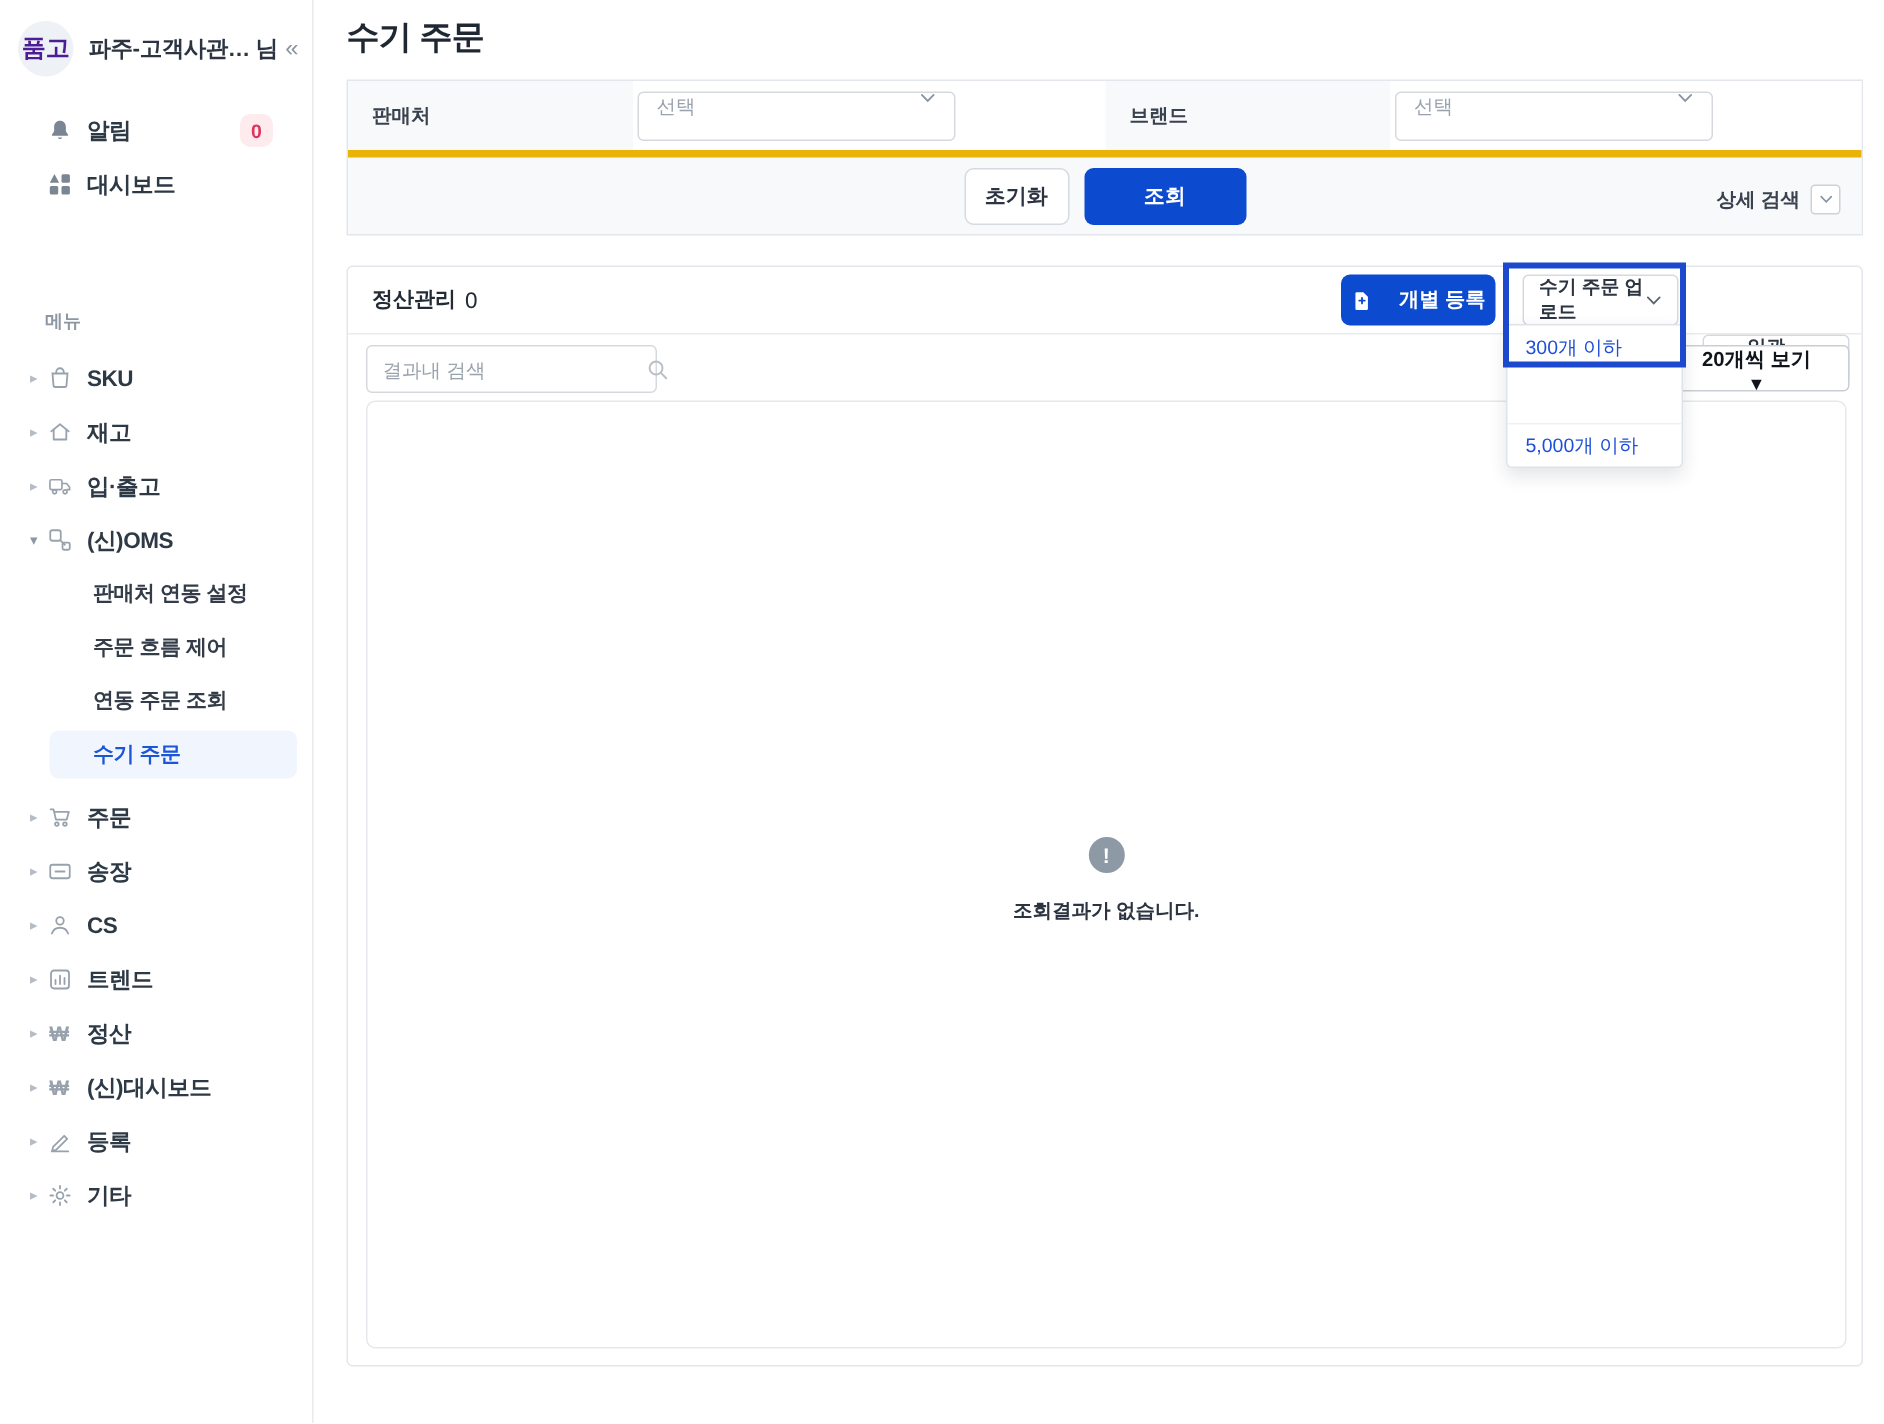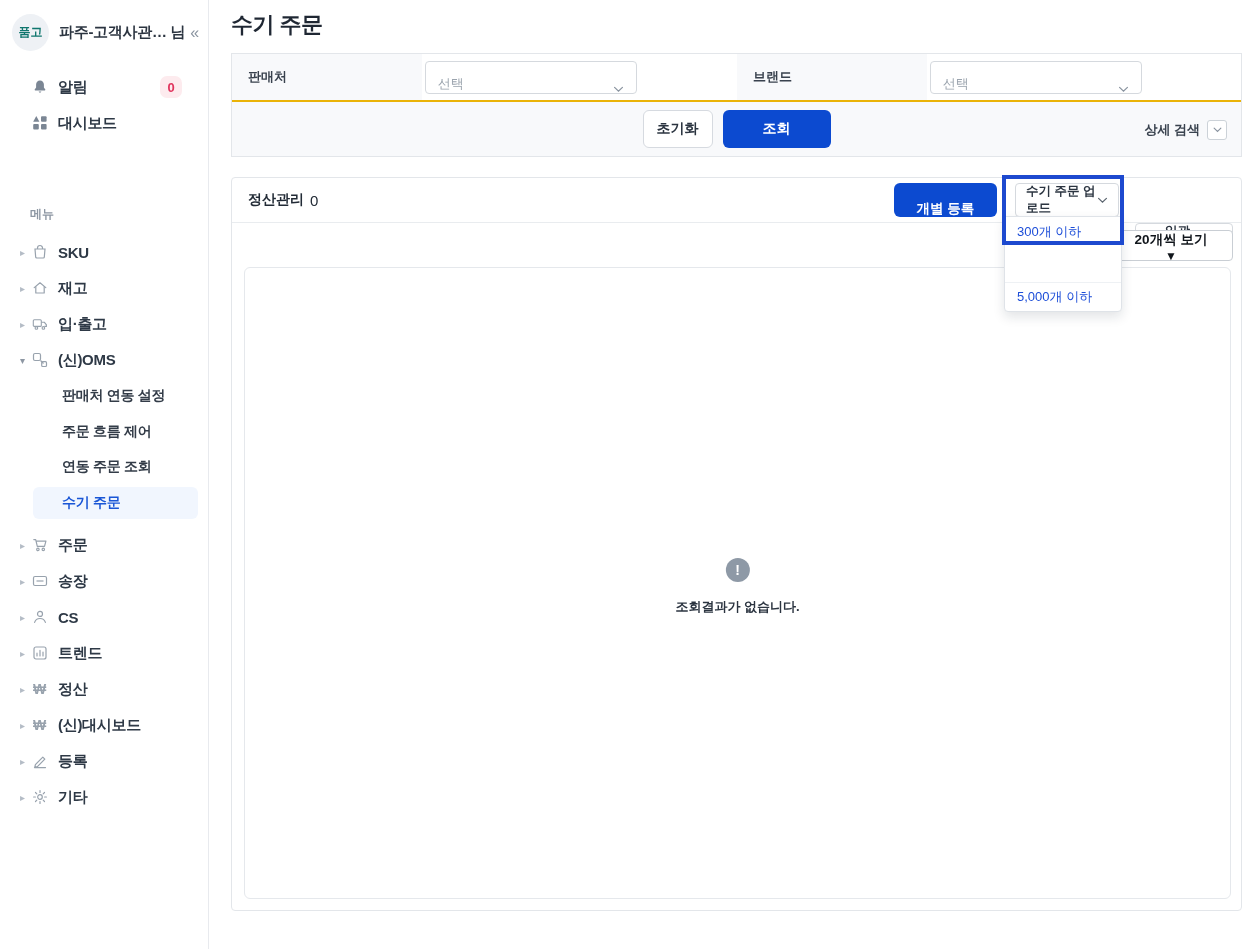--- a/index.html
+++ b/index.html
@@ -2,21 +2,21 @@
 <html><head>
 <meta charset="utf-8">
 <style>
   * { margin:0; padding:0; box-sizing:border-box; }
   body { background:#fff; font-family:"Liberation Sans","DejaVu Sans",sans-serif; }
   .screen { position:relative; width:1256px; height:949px; background:#fff; overflow:hidden; }
 
   
   .sidebar { position:absolute; left:0; top:0; width:209px; height:949px; background:#fff; border-right:1px solid #e8eaee; }
   .side-header { position:absolute; left:12px; top:14px; display:flex; align-items:center; }
-  .avatar { width:37px; height:37px; border-radius:50%; background:#eef1f5; color:#0f766e; font-size:12px; font-weight:700; display:flex; align-items:center; justify-content:center; }
+  .avatar { width:37px; height:37px; border-radius:50%; background:#eef1f5; color:#4c1d95; font-size:16px; font-weight:700; display:flex; align-items:center; justify-content:center; }
   .user-name { margin-left:10px; font-size:15px; font-weight:700; color:#2b3440; letter-spacing:-0.3px; }
   .collapse { margin-left:5px; font-size:16px; color:#8a94a0; cursor:pointer; }
 
   .srow { position:absolute; left:0; width:209px; height:24px; display:flex; align-items:center; cursor:pointer; }
   .caret { width:11px; margin-left:17px; font-size:10px; color:#b4bcc6; flex:0 0 auto; text-align:center; }
   .caret.open { color:#8d97a3; }
   .sicon { width:17px; height:17px; margin-left:3px; display:flex; align-items:center; justify-content:center; flex:0 0 auto; }
   .sicon svg { width:16px; height:16px; }
   .wchar { font-size:14px; color:#98a2ad; font-weight:700; line-height:1; }
   .slabel { margin-left:10px; font-size:15px; font-weight:700; color:#2e3946; letter-spacing:-0.3px; white-space:nowrap; }
@@ -28,34 +28,34 @@
   .badge { position:absolute; right:27px; top:1px; min-width:22px; height:22px; border-radius:7px; background:#fdebee; color:#e0335c; font-size:13px; font-weight:700; display:flex; align-items:center; justify-content:center; }
 
   
   .page-title { position:absolute; left:231px; top:10px; font-size:22px; font-weight:600; color:#1f2733; letter-spacing:-0.5px; }
 
   .filter-table { position:absolute; left:231px; top:53px; width:1011px; border:1px solid #e3e6ea; background:#fff; }
   .frow1 { display:flex; height:46px; }
   .flabel { width:190px; background:#f8f9fb; display:flex; align-items:center; padding-left:16px; font-size:13px; font-weight:700; color:#39424e; }
   .ffield { width:316px; background:#fff; display:flex; align-items:center; }
   .ffield.last { width:315px; }
-  .fselect { margin-left:3px; width:212px; height:33px; border:1px solid #d5d9de; border-radius:4px; background:#fff; display:flex; align-items:flex-end; justify-content:space-between; padding:0 12px; font-size:13px; color:#9aa3ad; cursor:pointer; }
+  .fselect { margin-left:3px; width:212px; height:33px; border:1px solid #d5d9de; border-radius:4px; background:#fff; display:flex; align-items:flex-start; justify-content:space-between; padding:0 12px; font-size:13px; color:#9aa3ad; cursor:pointer; }
   .chev svg { width:11px; height:7px; display:block; }
-  .frow2 { position:relative; height:56px; background:#f8f9fb; border-top:2px solid #eab308; display:flex; align-items:center; justify-content:center; gap:10px; }
+  .frow2 { position:relative; height:56px; background:#f8f9fb; border-top:5px solid #eab308; display:flex; align-items:center; justify-content:center; gap:10px; }
   .btn-reset { width:70px; height:38px; background:#fff; border:1px solid #d6dae0; border-radius:6px; font-size:14px; font-weight:700; color:#2b3440; cursor:pointer; font-family:inherit; }
   .btn-search { width:108px; height:38px; background:#0c4ad0; border:none; border-radius:6px; font-size:14px; font-weight:700; color:#fff; cursor:pointer; font-family:inherit; }
   .advanced { position:absolute; right:14px; top:0; height:56px; display:flex; align-items:center; gap:7px; cursor:pointer; }
   .advanced-label { font-size:13px; font-weight:700; color:#39424e; }
   .advanced-box { width:20px; height:20px; border:1px solid #ccd2d8; border-radius:3px; background:#fff; display:flex; align-items:center; justify-content:center; }
 
   .results { position:absolute; left:231px; top:177px; width:1011px; height:734px; border:1px solid #e3e6ea; border-radius:4px; background:#fff; }
   .results-header { position:relative; height:45px; border-bottom:1px solid #e9ecef; display:flex; align-items:center; padding-left:16px; }
   .count-label { font-size:14px; font-weight:700; color:#222b36; }
   .count-value { margin-left:6px; font-size:15px; font-weight:400; color:#222b36; }
-  .btn-register { position:absolute; right:244px; top:5px; width:103px; height:34px; background:#0c4ad0; border:none; border-radius:6px; color:#fff; font-size:13.5px; font-weight:700; display:flex; align-items:center; justify-content:center; gap:18px; cursor:pointer; font-family:inherit;flex-direction:column; }
+  .btn-register { position:absolute; right:244px; top:5px; width:103px; height:34px; background:#0c4ad0; border:none; border-radius:6px; color:#fff; font-size:13.5px; font-weight:700; display:flex; align-items:center; justify-content:center; gap:18px; cursor:pointer; font-family:inherit; }
   .btn-register svg { width:14px; height:15px; }
   .btn-upload { position:absolute; right:122px; top:5px; width:104px; height:34px; background:#fff; border:1px solid #d5d9de; border-radius:4px; display:flex; align-items:center; justify-content:space-between; padding:0 10px; font-size:12.5px; font-weight:600; color:#2b3440; cursor:pointer; font-family:inherit; }
   .btn-bulk { position:absolute; right:8px; top:5px; width:98px; height:34px; background:#fff; border:1px solid #d5d9de; border-radius:4px; display:flex; align-items:center; justify-content:space-between; padding:0 29px; font-size:12.5px; font-weight:600; color:#2b3440; cursor:pointer; font-family:inherit;margin-top:40px; }
 
   .result-search { position:absolute; left:12px; top:52px; width:194px; height:32px; border:1px solid #d5d9de; border-radius:4px; background:#fff; display:flex; align-items:center; padding:0 10px; }
   .result-search input { flex:1; border:none; outline:none; font-size:13px; color:#2b3440; font-family:inherit; background:transparent; }
   .result-search input::placeholder { color:#9aa3ad; }
   .result-search svg { width:15px; height:15px; flex:0 0 auto; }
   .page-size { position:absolute; left:877px; top:52px; width:124px; height:31px; border:1px solid #c9ced4; border-radius:4px; background:#fff; display:flex; align-items:center; justify-content:space-between; padding:0 10px; font-size:13.5px; font-weight:700; color:#10151b; cursor:pointer;flex-direction:column; }
   .page-size .native-chev { font-size:12px; color:#10151b; }
@@ -320,20 +320,27 @@
       <div class="btn-bulk">
         <span>일괄 적용</span>
         <span class="chev">
             <svg viewBox="0 0 12 8" fill="none" stroke="#8a94a0" stroke-width="1.4" stroke-linecap="round">
               <path d="M1.5 1.5L6 6l4.5-4.5"></path>
             </svg>
           </span>
       </div>
     </div>
 
+    <div class="result-search">
+      <input type="text" placeholder="결과내 검색" style="">
+      <svg viewBox="0 0 16 16" fill="none" stroke="#b8bfc7" stroke-width="1.4" stroke-linecap="round">
+          <circle cx="6.8" cy="6.8" r="4.6"></circle>
+          <path d="M10.4 10.4L14 14"></path>
+        </svg>
+    </div>
 
     <div class="page-size">
       <span>20개씩 보기</span>
       <span class="native-chev">▼</span>
     </div>
 
     <div class="inner-box">
       <div class="empty">
         <div class="empty-circle">!</div>
         <div class="empty-text">조회결과가 없습니다.</div>

